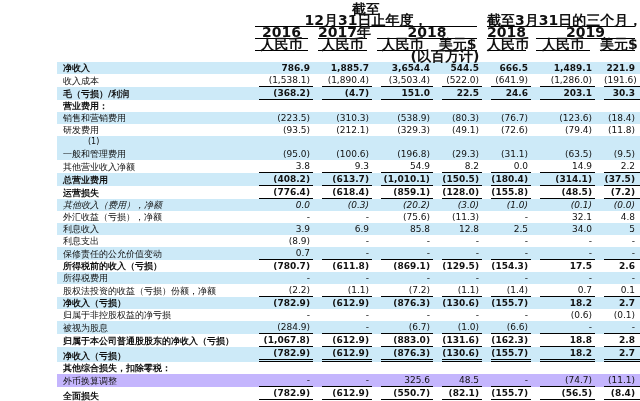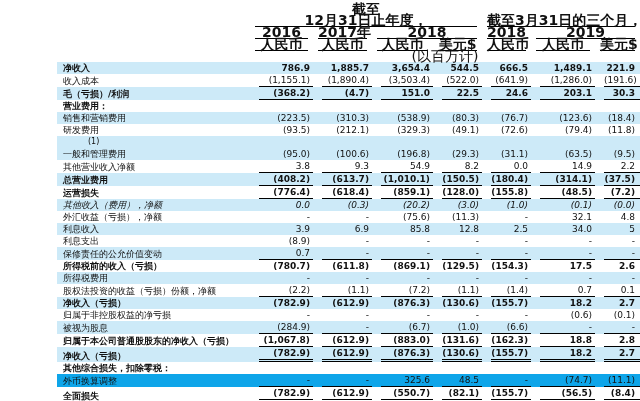--- a/index.html
+++ b/index.html
@@ -103,21 +103,21 @@
         <td>
             <div class="hrule">人民币</div>
           </td>
         <td>
             <div class="hrule">美元$</div>
           </td>
       </tr>
       <tr>
         <td></td>
         <td colspan="7">
-          <div class="hplain" style="font-weight:normal;">(以百万计)</div>
+          <div class="hplain" style="font-weight:bold;">(以百万计)</div>
         </td>
       </tr>
     </thead>
     <tbody>
         <tr class="bold stripe" style="background-color: rgb(205, 234, 248); border-radius: 6px;">
           <td class="lbl">净收入</td>
           <td class="num">
             <div class="v">786.9</div>
           </td>
           <td class="num">
@@ -135,21 +135,21 @@
           <td class="num">
             <div class="v">1,489.1</div>
           </td>
           <td class="num">
             <div class="v">221.9</div>
           </td>
         </tr>
         <tr>
           <td class="lbl">收入成本</td>
           <td class="num">
-            <div class="v rule">(1,155.1)</div>
+            <div class="v rule">(1,538.1)</div>
           </td>
           <td class="num">
             <div class="v rule">(1,890.4)</div>
           </td>
           <td class="num">
             <div class="v rule">(3,503.4)</div>
           </td>
           <td class="num">
             <div class="v rule">(522.0)</div>
           </td>
@@ -687,21 +687,21 @@
           <td class="num">
             <div class="v"></div>
           </td>
           <td class="num">
             <div class="v"></div>
           </td>
           <td class="num">
             <div class="v"></div>
           </td>
         </tr>
-        <tr class="stripe" style="background-color: #0ea5e9;">
+        <tr class="stripe" style="background-color: #c4b5fd;">
           <td class="lbl ind">外币换算调整</td>
           <td class="num">
             <div class="v rule">-</div>
           </td>
           <td class="num">
             <div class="v rule">-</div>
           </td>
           <td class="num">
             <div class="v rule">325.6</div>
           </td>

